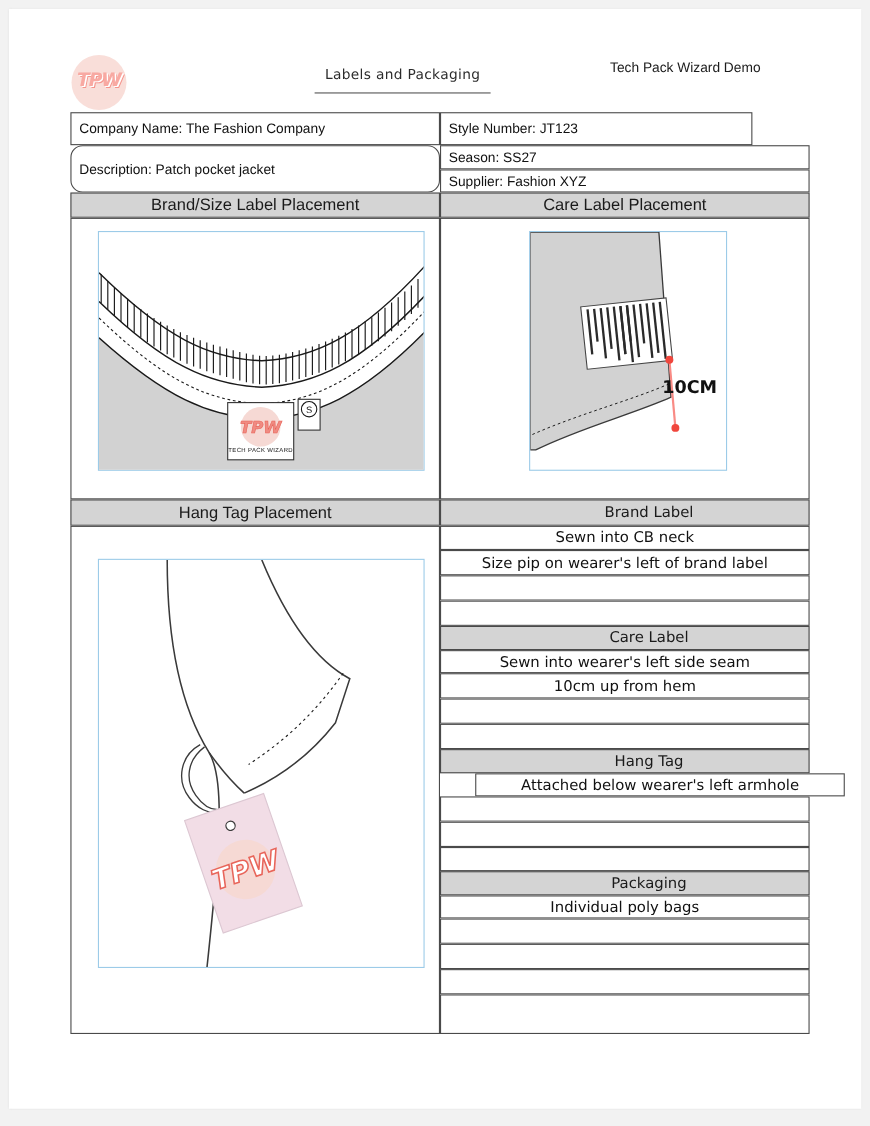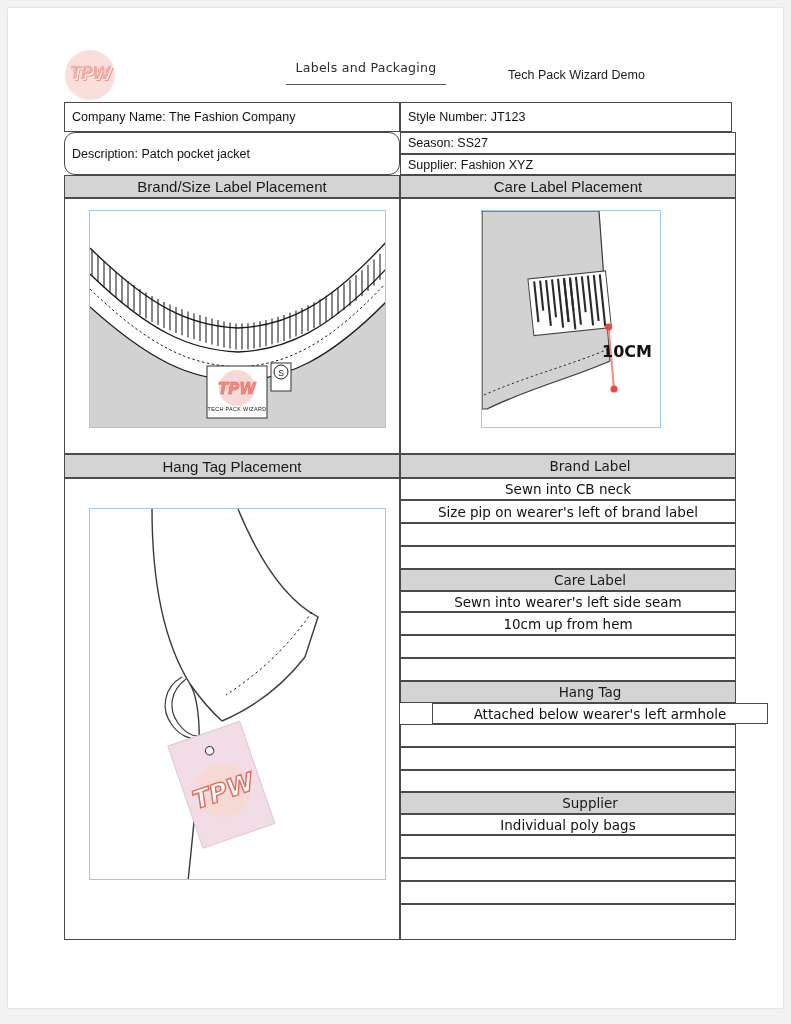--- a/index.html
+++ b/index.html
@@ -62,23 +62,23 @@
     text-align: center;
     font-family: "DejaVu Sans", sans-serif;
     font-size: 12.5px;
     color: #2b2b2b;
     letter-spacing: 0.3px;
     padding-bottom: 9px;
     border-bottom: 1.3px solid #555;
   }
   .doc-owner {
     position: absolute;
-    left: 500px; top: 60px;
+    left: 500px; top: 46px;
     width: 230px;
-    text-align: left;
+    text-align: center;
     font-family: "Liberation Sans", sans-serif;
     font-size: 12.5px;
     color: #1c1c1c;
   }
 
   
   .cell {
     position: absolute;
     box-sizing: border-box;
     border: 1px solid #4a4a4a;
@@ -127,21 +127,21 @@
       <div class="logo-circle"></div>
       <div class="logo-text">TPW</div>
     </div>
     <div class="doc-title">Labels and Packaging</div>
     <div class="doc-owner">Tech Pack Wizard Demo</div>
   </div>
 
   <div class="cell left-pad" style="left:56px; top:94px; width:336px; height:30px;">Company Name: The Fashion Company</div>
   <div class="cell left-pad" style="left:56px; top:124px; width:336px; height:43px;border-radius:11px;">Description: Patch pocket jacket</div>
 
-  <div class="cell left-pad" style="left:392px; top:94px; width:332px; height:30px;">Style Number: JT123</div>
+  <div class="cell left-pad" style="left:392px; top:94px; width:284px; height:30px;">Style Number: JT123</div>
   <div class="cell left-pad" style="left:392px; top:124px; width:336px; height:22px;">Season: SS27</div>
   <div class="cell left-pad" style="left:392px; top:146px; width:336px; height:21px;">Supplier: Fashion XYZ</div>
 
   <div class="cell head" style="left:56px; top:167px; width:336px; height:23px;">Brand/Size Label Placement</div>
   <div class="cell head" style="left:392px; top:167px; width:336px; height:23px;">Care Label Placement</div>
 
   <div class="cell art" style="left:56px; top:190px; width:336px; height:256px;">
     <div class="art-frame" style="left:24px; top:11px; width:297px; height:218px;">
       <svg width="297" height="218" viewBox="0 0 297 218">
 
@@ -299,20 +299,20 @@
   <div class="cell row-text" style="left:392px; top:604px; width:336px; height:23px;">10cm up from hem</div>
   <div class="cell row-text" style="left:392px; top:627px; width:336px; height:23px;"></div>
   <div class="cell row-text" style="left:392px; top:650px; width:336px; height:23px;"></div>
 
   <div class="cell head geo" style="left:392px; top:673px; width:336px; height:22px;">Hang Tag</div>
   <div class="cell row-text" style="left:392px; top:695px; width:336px; height:21px;margin-left:32px;">Attached below wearer's left armhole</div>
   <div class="cell row-text" style="left:392px; top:716px; width:336px; height:23px;"></div>
   <div class="cell row-text" style="left:392px; top:739px; width:336px; height:23px;"></div>
   <div class="cell row-text" style="left:392px; top:762px; width:336px; height:22px;"></div>
 
-  <div class="cell head geo" style="left:392px; top:784px; width:336px; height:22px;">Supplier</div>
+  <div class="cell head geo" style="left:392px; top:784px; width:336px; height:22px;">Packaging</div>
   <div class="cell row-text" style="left:392px; top:806px; width:336px; height:21px;">Individual poly bags</div>
   <div class="cell row-text" style="left:392px; top:827px; width:336px; height:23px;"></div>
   <div class="cell row-text" style="left:392px; top:850px; width:336px; height:23px;"></div>
   <div class="cell row-text" style="left:392px; top:873px; width:336px; height:23px;"></div>
   <div class="cell row-text" style="left:392px; top:896px; width:336px; height:36px;"></div>
 
 </div>
 
 </body></html>

